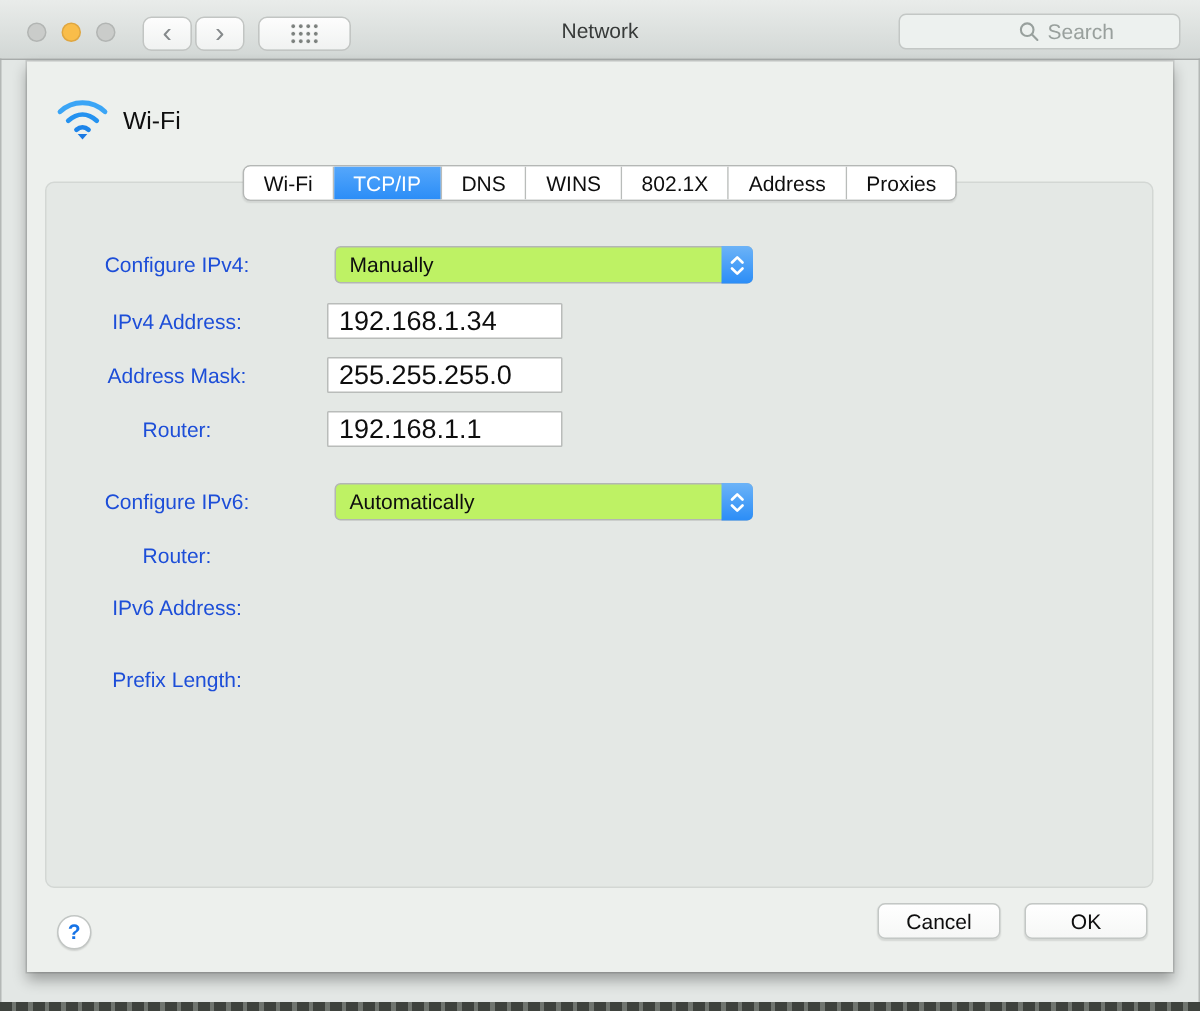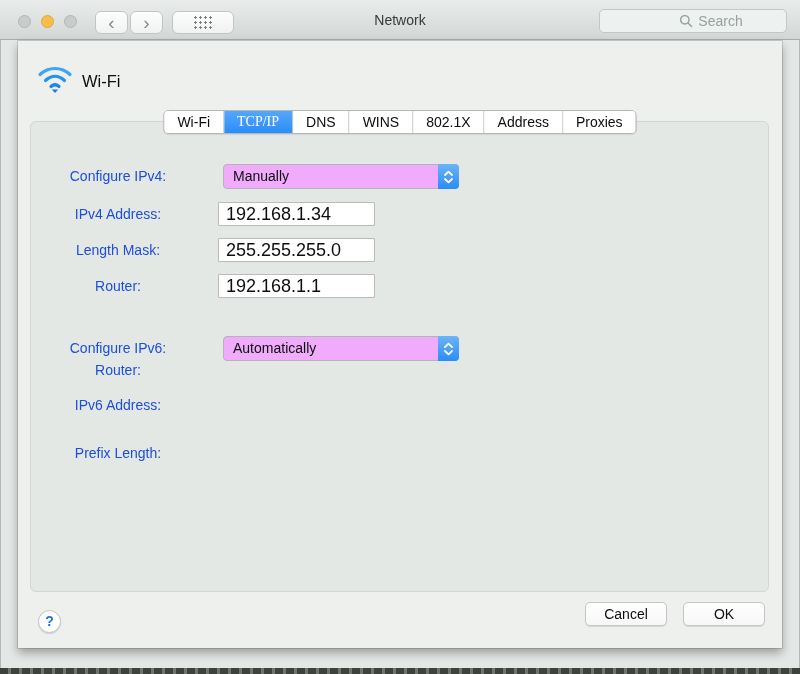--- a/index.html
+++ b/index.html
@@ -36,26 +36,26 @@
   .svc-name{position:absolute;left:64px;top:31px;font-size:16.5px;color:#0e0e0e;}
   .panel{position:absolute;left:12px;top:80px;width:739px;height:471px;background:#e4e8e5;
          border:1px solid #d3d7d4;border-radius:6px;}
   
   .tabbar{position:absolute;top:69px;left:50%;transform:translateX(-50%);display:inline-flex;
           background:#fff;border:1px solid #b4b7b5;border-radius:5px;overflow:hidden;
           box-shadow:0 1px 1px rgba(0,0,0,0.08);}
   .seg{font-size:14px;line-height:22px;padding:0 13px;background:#fff;color:#0e0e0e;
        border:none;border-right:1px solid #b9bcba;white-space:nowrap;}
   .seg:last-child{border-right:none;}
-  .seg.selected{background:linear-gradient(var(--accent-light,#55a7fb),var(--accent,#2b8df7));color:#fff;font-family:Liberation Serif, serif;}
+  .seg.selected{background:linear-gradient(var(--accent-light,#55a7fb),var(--accent,#2b8df7));color:#fff;}
   
   .row{position:absolute;left:0;width:100%;display:flex;align-items:flex-start;}
   .flabel{width:200px;text-align:center;font-size:14px;color:#1d4ed8;flex:none;}
   .ctrl{margin-left:5px;}
-  .popup{position:relative;width:236px;height:25px;background:#f0abfc;border:1px solid #b3b6b4;
+  .popup{position:relative;width:279px;height:25px;background:#bef264;border:1px solid #b3b6b4;
          border-radius:4px;}
   .popup-value{position:absolute;left:9px;top:0;line-height:23px;font-size:14px;color:#0e0e0e;}
   .stepper{position:absolute;top:-1px;right:-1px;width:21px;height:25px;border-radius:0 4px 4px 0;
            background:linear-gradient(#6cb3f7,var(--accent,#2b8df7));display:flex;align-items:center;
            justify-content:center;}
   .tfield{width:157px;height:24px;border:1px solid #b9bcba;border-radius:1px;background:#fff;
           font-size:18px;color:#0e0e0e;padding:0 0 0 7px;margin:0;}
   
   .helpbtn{position:absolute;left:20px;top:569px;width:23px;height:23px;border-radius:50%;
            background:#fff;border:1px solid #c2c6c4;box-shadow:0 1px 1px rgba(0,0,0,0.12);
@@ -136,30 +136,30 @@
         </span>
       </div>
     </div>
 
     <div class="row" style="top:161px">
       <span class="flabel" style="line-height:24px">IPv4 Address:</span>
       <input class="tfield ctrl" value="192.168.1.34" style="">
     </div>
 
     <div class="row" style="top:197px">
-      <span class="flabel" style="line-height:24px">Length Mask:</span>
+      <span class="flabel" style="line-height:24px">Address Mask:</span>
       <input class="tfield ctrl" value="255.255.255.0" style="">
     </div>
 
     <div class="row" style="top:233px">
       <span class="flabel" style="line-height:24px">Router:</span>
       <input class="tfield ctrl" value="192.168.1.1" style="">
     </div>
 
-    <div class="row" style="top:295px">
+    <div class="row" style="top:281px">
       <span class="flabel" style="line-height:25px">Configure IPv6:</span>
       <div class="popup ctrl">
         <span class="popup-value">Automatically</span>
         <span class="stepper">
           <svg width="11" height="16" viewBox="0 0 11 16">
             <path d="M2 6 L5.5 2.6 L9 6" fill="none" stroke="#fff" stroke-width="1.8" stroke-linecap="round" stroke-linejoin="round"></path>
             <path d="M2 10 L5.5 13.4 L9 10" fill="none" stroke="#fff" stroke-width="1.8" stroke-linecap="round" stroke-linejoin="round"></path>
           </svg>
         </span>
       </div>

